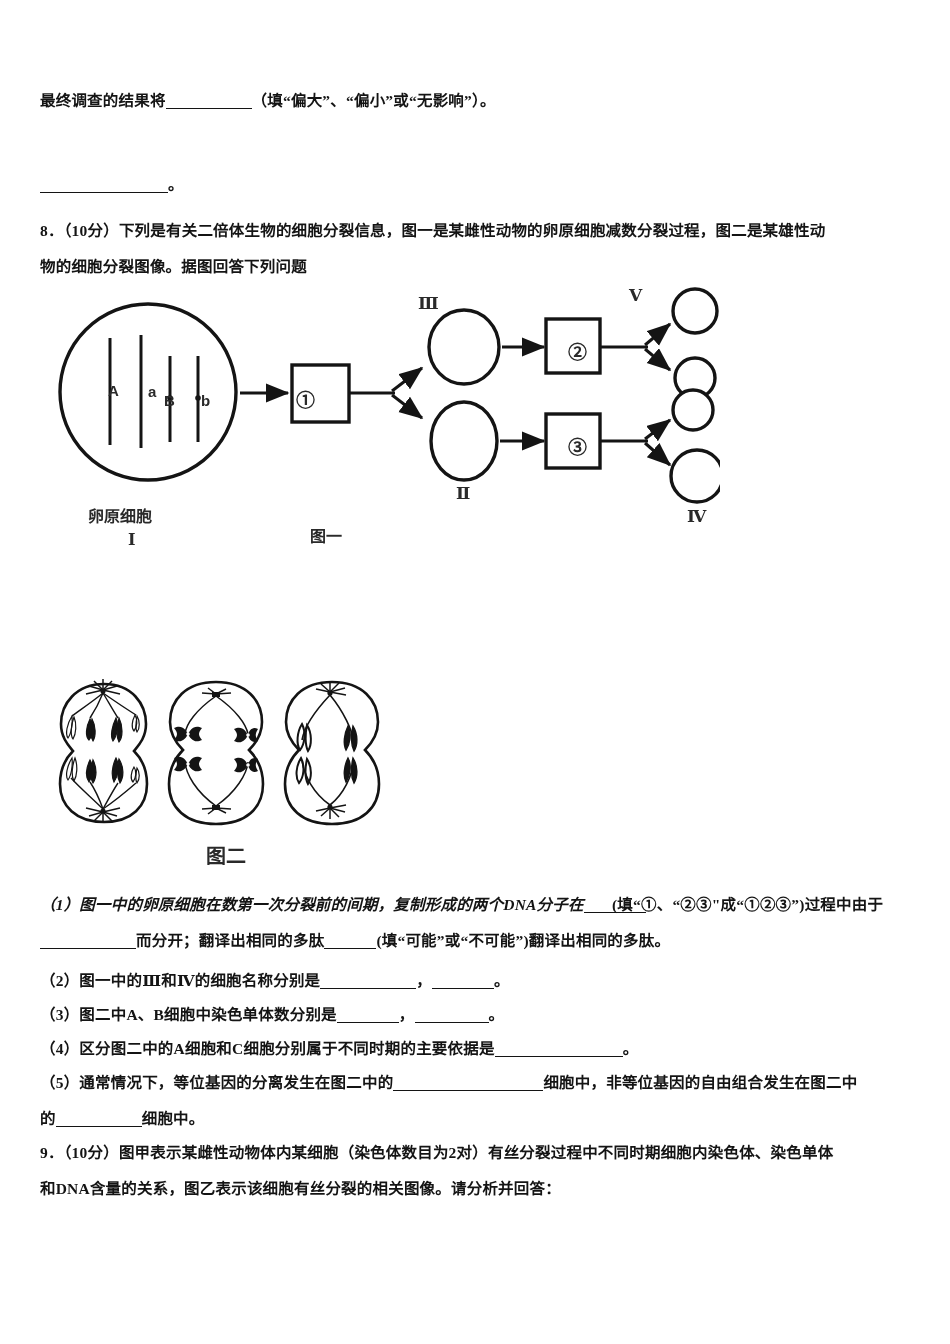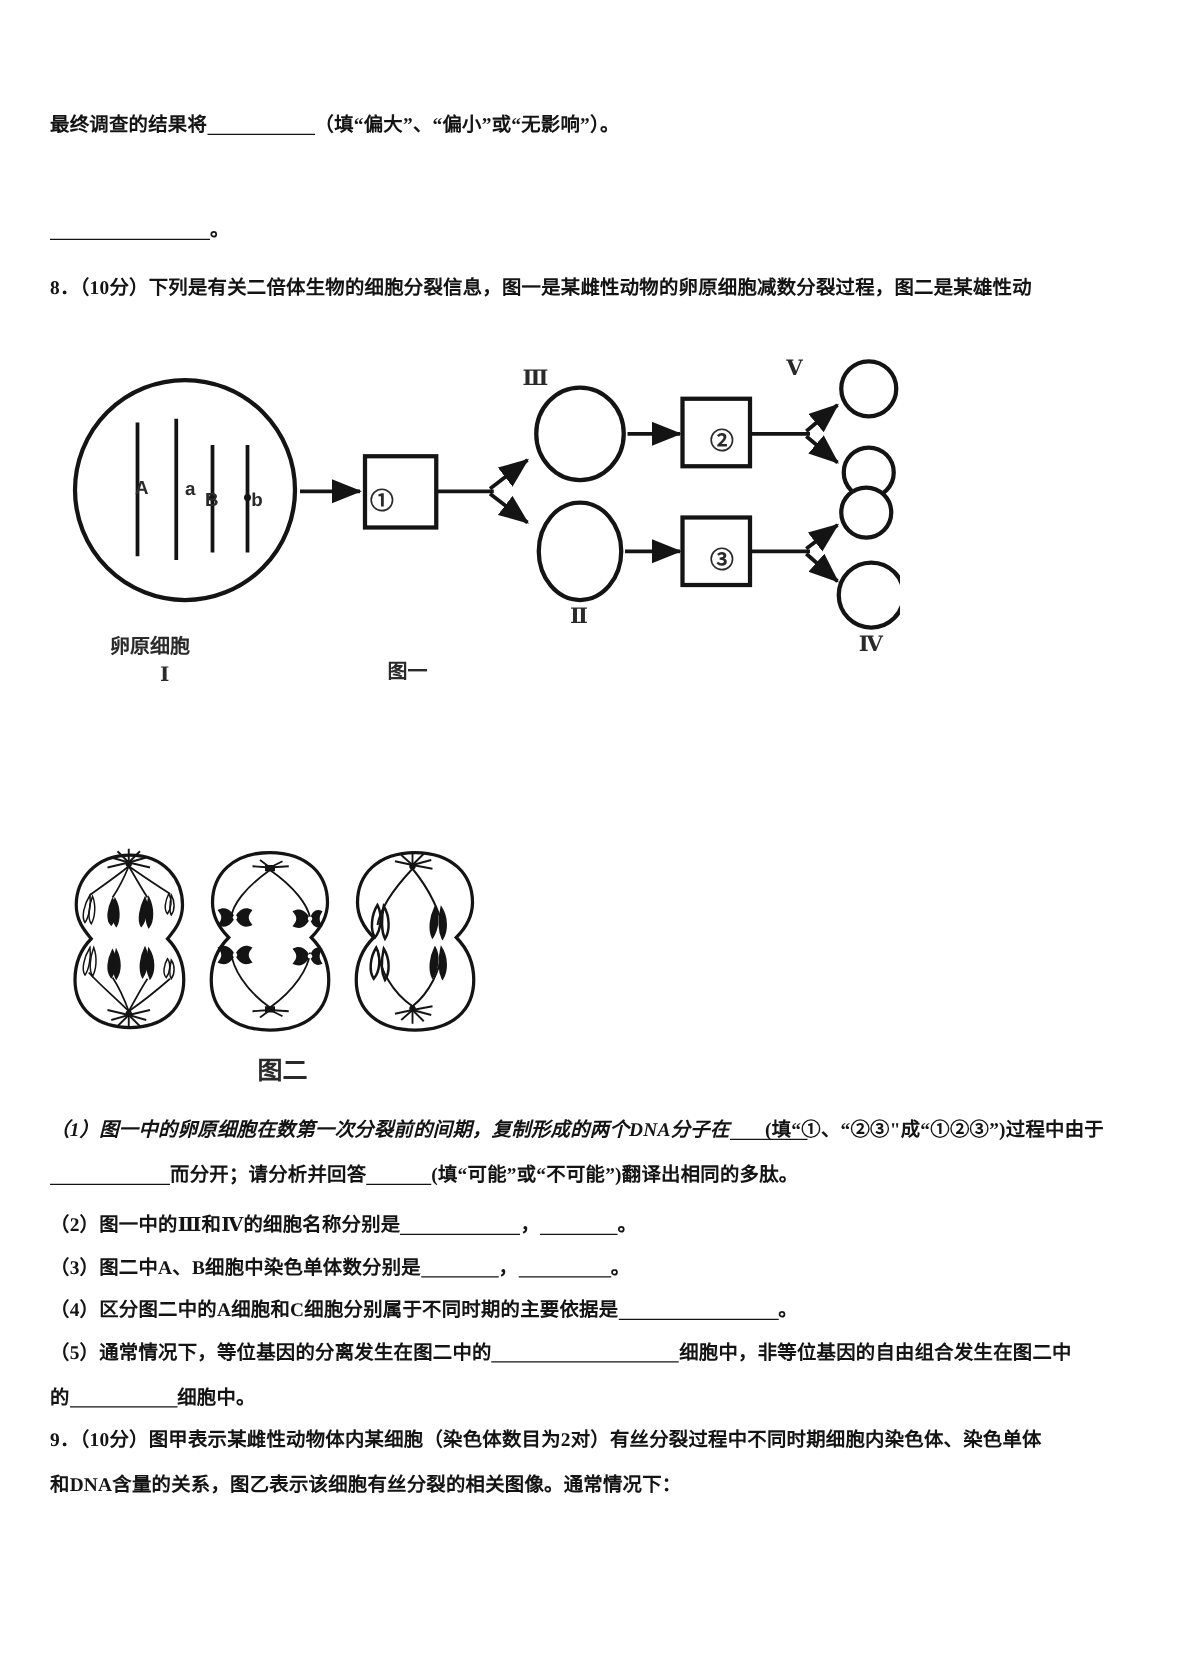--- a/index.html
+++ b/index.html
@@ -70,20 +70,23 @@
   </div>
 
 
   <div class="para" style="left:40px; top:166px; width:400px;">
     <span class="u w12"></span><span>。</span>
   </div>
 
   <div class="para" style="left:40px; top:212px; width:880px;">
     <span>8</span>．<span>（10分）</span><span>下列是有关二倍体生物的细胞分裂信息，图一是某雌性动物的卵原细胞减数分裂过程，图二是某雄性动</span>
   </div>
+  <div class="para" style="left:40px; top:248px; width:880px;">
+    <span>物的细胞分裂图像。据图回答下列问题</span>
+  </div>
 
   <div id="fig1">
     <svg width="680" height="290" viewBox="0 0 680 290" xmlns="http://www.w3.org/2000/svg">
       <defs>
         <marker id="ah" markerWidth="9" markerHeight="9" refX="7.5" refY="3.2" orient="auto" markerUnits="strokeWidth">
           <path d="M0,0 L8,3.2 L0,6.4 z" fill="#141414"></path>
         </marker>
       </defs>
 
       <circle cx="108" cy="112" r="88" fill="#fff" stroke="#141414" stroke-width="3.4"></circle>
@@ -312,21 +315,21 @@
 
   <span class="fig-caption" style="left:206px; top:840px; font-size:20px;">图二</span>
 
   <div class="para" style="left:40px; top:886px; width:886px;font-style:italic;">
     <span>（1）</span><span>图一中的卵原细胞在数第一次分裂前的间期，复制形成的两个DNA分子在</span><span class="u w6"></span>
   </div>
   <div class="para" style="left:612px; top:886px; width:320px;">
     <span>(填“①、“②③"成“①②③”)过程中由于</span>
   </div>
   <div class="para" style="left:40px; top:922px; width:886px;">
-    <span class="u w9"></span><span>而分开；请分析并回答</span><span class="u w5"></span><span>(填“可能”或“不可能”)翻译出相同的多肽。</span>
+    <span class="u w9"></span><span>而分开；翻译出相同的多肽</span><span class="u w5"></span><span>(填“可能”或“不可能”)翻译出相同的多肽。</span>
   </div>
 
   <div class="para" style="left:40px; top:962px; width:886px;">
     <span>（2）</span><span>图一中的Ⅲ和Ⅳ的细胞名称分别是</span><span class="u w9"></span><span>，</span><span class="u w6"></span><span>。</span>
   </div>
 
   <div class="para" style="left:40px; top:996px; width:886px;">
     <span>（3）</span><span>图二中A、B细胞中染色单体数分别是</span><span class="u w6"></span><span>，</span><span class="u w7"></span><span>。</span>
   </div>
 
@@ -338,16 +341,16 @@
     <span>（5）</span><span>通常情况下，等位基因的分离发生在图二中的</span><span class="u w14"></span><span>细胞中，非等位基因的自由组合发生在图二中</span>
   </div>
   <div class="para" style="left:40px; top:1100px; width:500px;">
     <span>的</span><span class="u w8"></span><span>细胞中。</span>
   </div>
 
   <div class="para" style="left:40px; top:1134px; width:890px;">
     <span>9</span>．<span>（10分）</span><span>图甲表示某雌性动物体内某细胞（染色体数目为2对）有丝分裂过程中不同时期细胞内染色体、染色单体</span>
   </div>
   <div class="para" style="left:40px; top:1170px; width:890px;">
-    <span>和DNA含量的关系，图乙表示该细胞有丝分裂的相关图像。通常情况下：</span>
+    <span>和DNA含量的关系，图乙表示该细胞有丝分裂的相关图像。请分析并回答：</span>
   </div>
 
 </div>
 
 </body></html>

